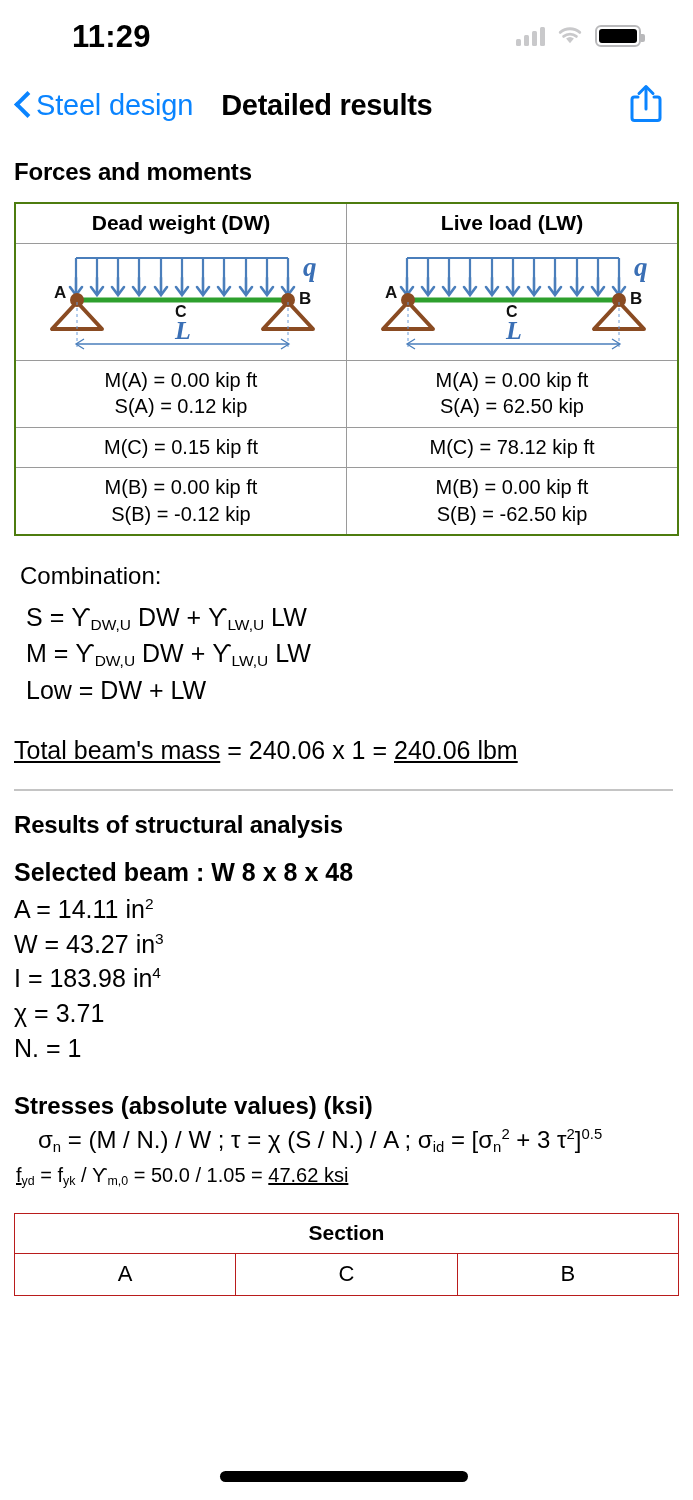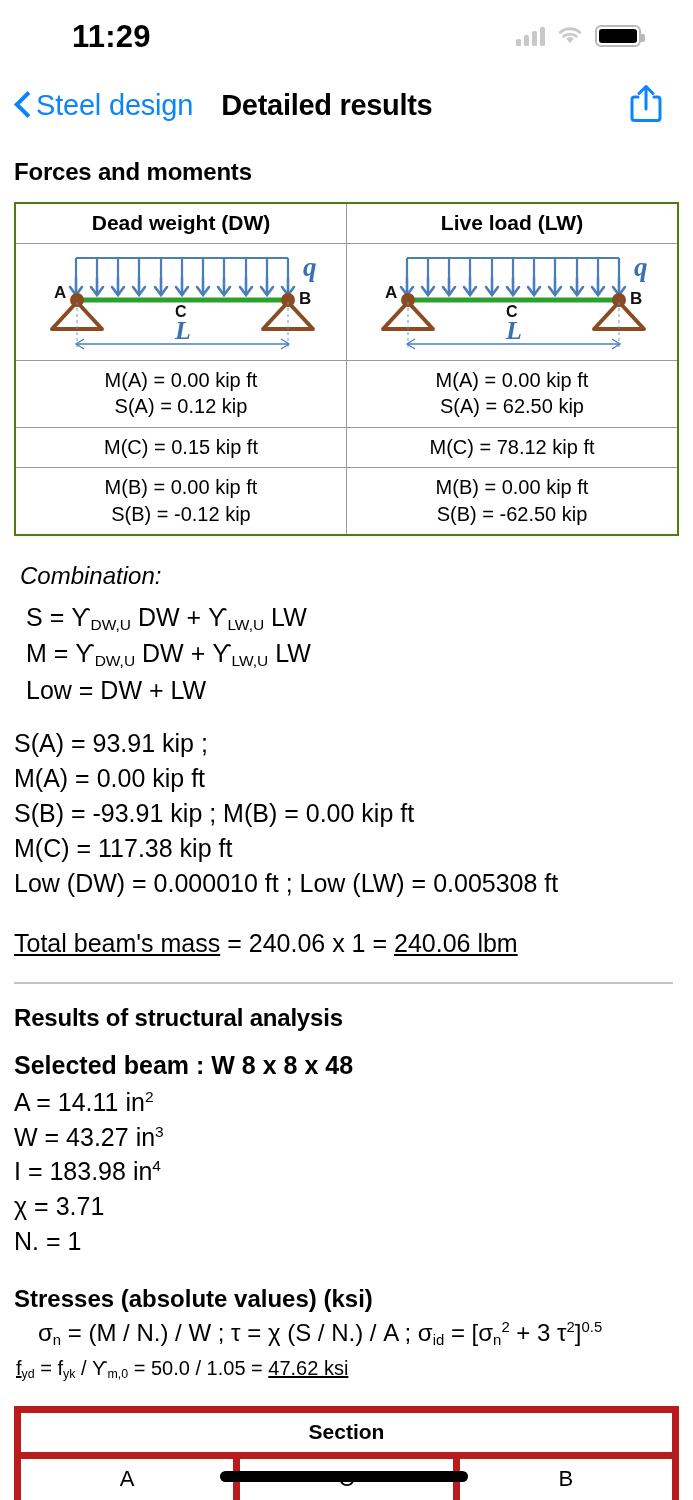--- a/index.html
+++ b/index.html
@@ -78,21 +78,21 @@
   }
   .diag-cell { padding: 0; height: 116px; }
   .val-cell {
     text-align: center; font-size: 20px; line-height: 1.32; padding: 6px 0 7px;
   }
 
   
   svg.beam { display: block; width: 100%; height: 116px; }
 
   
-  .combi-label { font-style: italic; font-size: 24px; margin: 26px 0 10px 6px; }
+  .combi-label { font-size: 24px; margin: 26px 0 10px 6px; }
   .fml { font-size: 25px; line-height: 1.42; margin-left: 12px; white-space: nowrap;}
   .eqblock { margin-top: 18px; font-size: 25px; line-height: 1.40; }
   .eqblock div { white-space: nowrap; }
   .mass-line { margin-top: 28px; font-size: 25px; }
   .u { text-decoration: underline; }
   sub { font-size: 0.62em; vertical-align: -0.28em; letter-spacing: 0;}
   sup { font-size: 0.62em; vertical-align: 0.58em; letter-spacing: 0;}
 
   hr.rule { border: none; border-top: 2px solid #c4c4c4; margin: 24px 0 0 0; }
 
@@ -100,21 +100,21 @@
   .bold { font-weight: 700; }
   h3.sub-head { font-size: 24px; font-weight: 700; margin: 22px 0 2px 0; }
 
   .stress-fml { font-size: 24px; line-height: 1.5; margin-left: 24px; white-space: nowrap;}
   .stress-fml2 { font-size: 20px; margin-left: 2px; margin-top: 6px; white-space: nowrap;}
 
   table.sect {
     width: 665px; border-collapse: collapse; table-layout: fixed;
     border: 1px solid #9a9a9a; margin-top: 24px;
   }
-  table.sect td { border: 7px solid #b91c1c; text-align: center; }
+  table.sect td { border: 1px solid #b91c1c; text-align: center; }
   .sect-title { font-size: 21px; font-weight: 700; padding: 7px 0 8px; }
   .sect-col { font-size: 22px; padding: 7px 0 8px; }
 
   .home-ind {
     position: absolute; bottom: 18px; left: 50%; transform: translateX(-50%);
     width: 248px; height: 11px; background: #000; border-radius: 6px;
   }
 </style>
 </head>
 <body>
@@ -333,27 +333,20 @@
     <div class="fml">
       <span>S</span> = <span>ϒ</span><sub>DW,U</sub> <span>DW</span> + <span>ϒ</span><sub>LW,U</sub> <span>LW</span>
     </div>
 
     <div class="fml">
       <span>M</span> = <span>ϒ</span><sub>DW,U</sub> <span>DW</span> + <span>ϒ</span><sub>LW,U</sub> <span>LW</span>
     </div>
 
     <div class="fml">Low = DW + LW</div>
 
-    <div class="eqblock">
-      <div>S(A) = 93.91 kip ;</div>
-      <div>M(A) = 0.00 kip ft</div>
-      <div>S(B) = -93.91 kip ; M(B) = 0.00 kip ft</div>
-      <div>M(C) = 117.38 kip ft</div>
-      <div>Low (DW) = 0.000010 ft ; Low (LW) = 0.005308 ft</div>
-    </div>
 
     <div class="mass-line">
       <span class="u">Total beam's mass</span><span> = 240.06 x 1 = </span><span class="u">240.06 lbm</span>
     </div>
 
     <hr class="rule">
 
     <h2 class="section-head">Results of structural analysis</h2>
 
     <div class="prop-line bold" style="margin-bottom:2px;">Selected beam : W 8 x 8 x 48</div>

